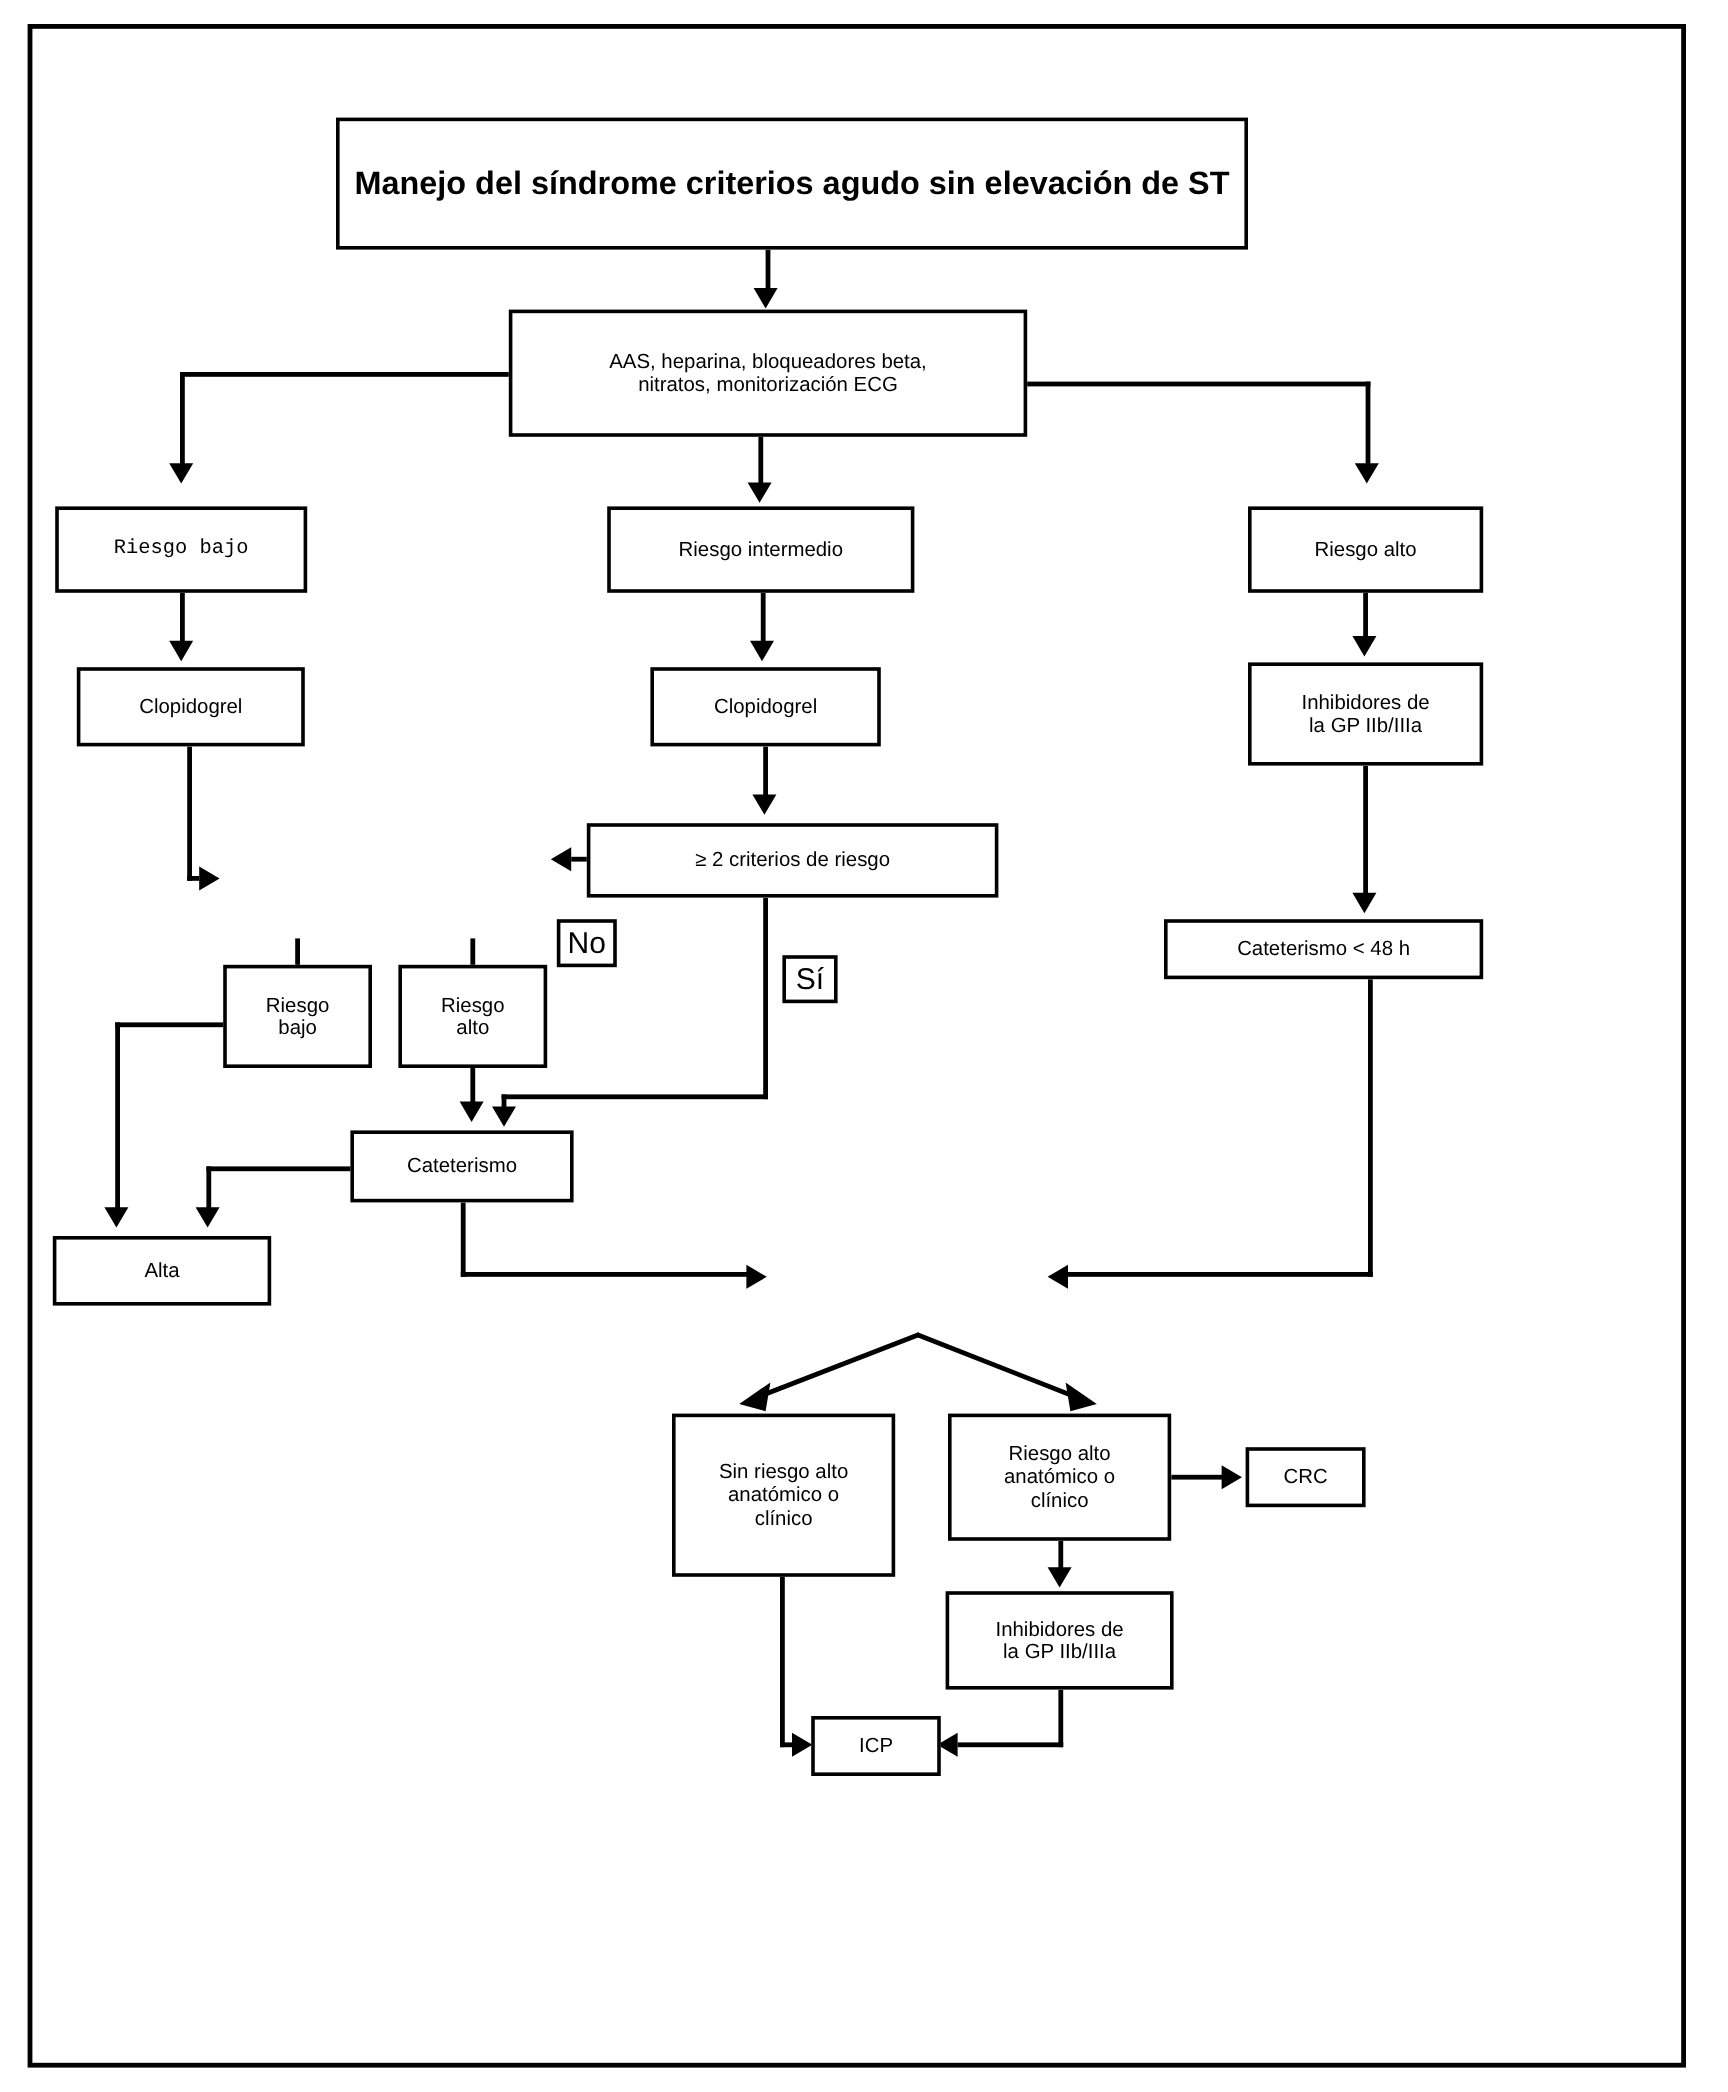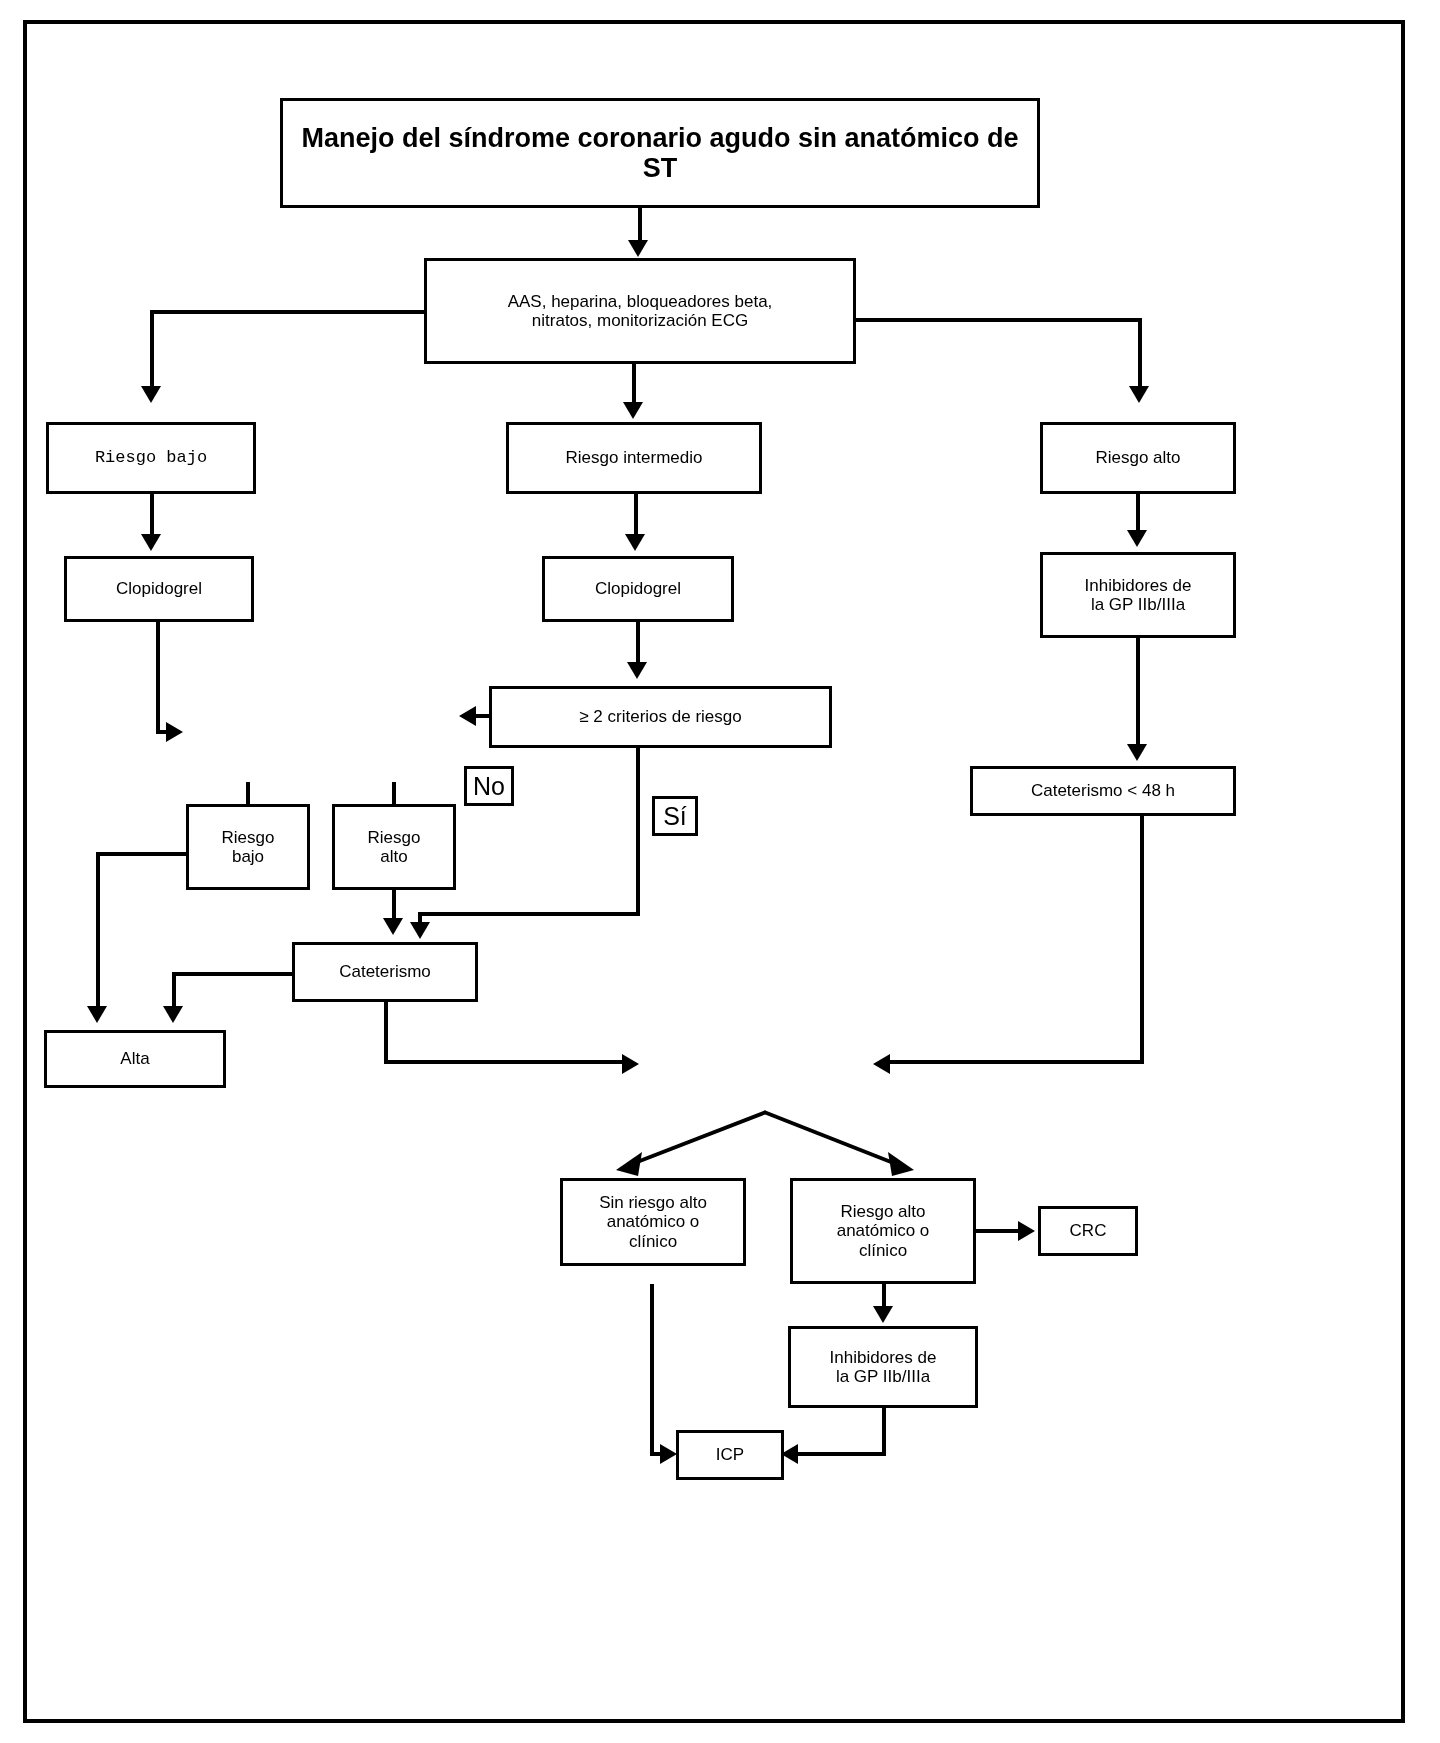--- a/index.html
+++ b/index.html
@@ -84,21 +84,21 @@
     z-index: 1;
   }
 </style>
 </head>
 <body>
 
 <div id="page">
   <div id="frame"></div>
 
   <div class="node title" style="left:280px; top:98px; width:760px; height:110px;">
-    <span class="txt">Manejo del síndrome coronario agudo sin anatómico de ST</span>
+    <span class="txt">Manejo del síndrome criterios agudo sin elevación de ST</span>
   </div>
 
   <div class="node" style="left:424px; top:258px; width:432px; height:106px;">
     <span class="txt">
       <span>AAS, heparina, bloqueadores beta,</span><br>
       <span>nitratos, monitorización ECG</span>
     </span>
   </div>
 
   <div class="node" style="left:46px; top:422px; width:210px; height:72px;font-family:Liberation Mono, monospace;">
@@ -161,21 +161,21 @@
 
   <div class="node" style="left:292px; top:942px; width:186px; height:60px;">
     <span class="txt">Cateterismo</span>
   </div>
 
   <div class="node" style="left:44px; top:1030px; width:182px; height:58px;">
     <span class="txt">Alta</span>
   </div>
 
 
-  <div class="node" style="left:560px; top:1178px; width:186px; height:88px;">
+  <div class="node" style="left:560px; top:1178px; width:186px; height:136px;">
     <span class="txt">
       <span>Sin riesgo alto</span><br>
       <span>anatómico o</span><br>
       <span>clínico</span>
     </span>
   </div>
 
   <div class="node" style="left:790px; top:1178px; width:186px; height:106px;">
     <span class="txt">
       <span>Riesgo alto</span><br>

